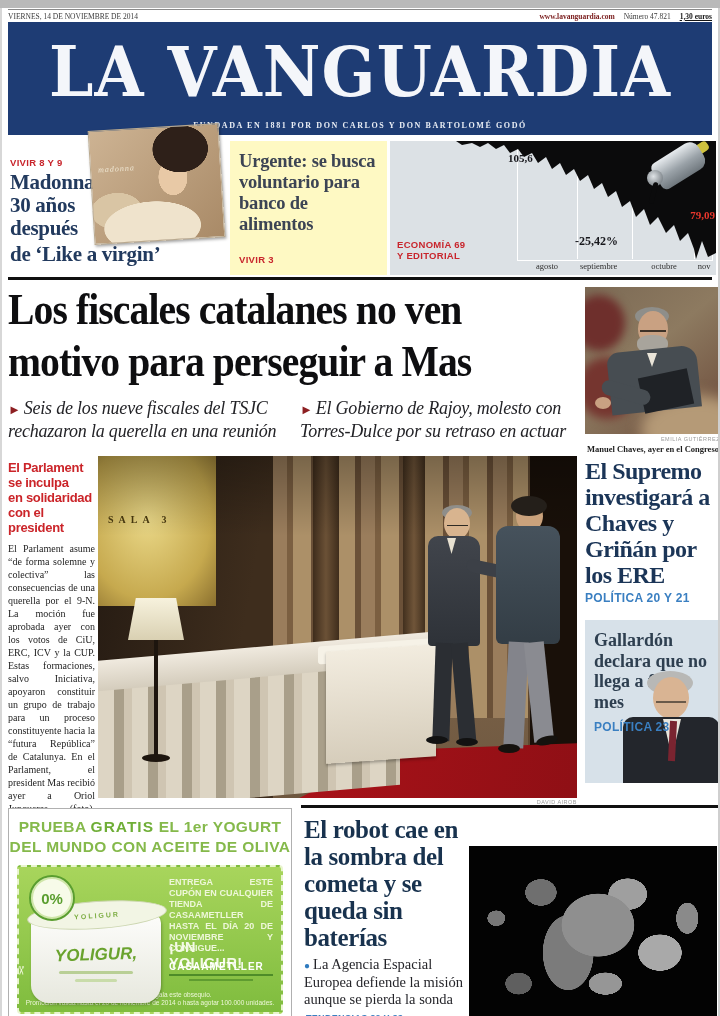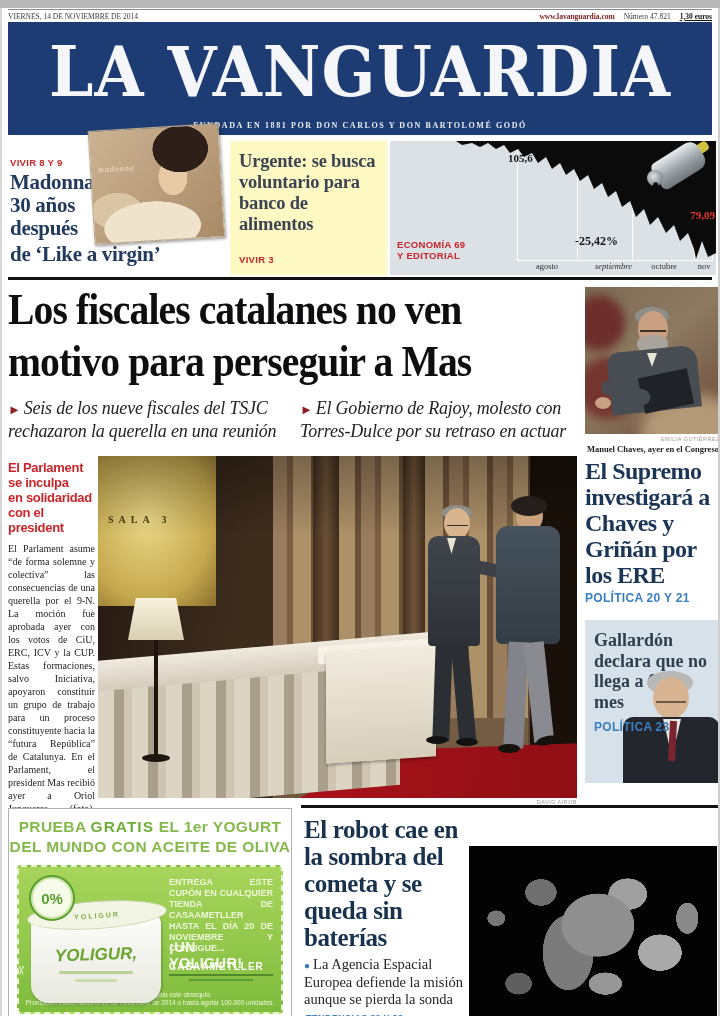--- a/index.html
+++ b/index.html
@@ -216,21 +216,21 @@
     <div class="gridline" style="left:304px;"></div>
     <svg class="oil-svg" viewBox="0 0 266 120" preserveAspectRatio="none">
       <polygon fill="#0b0b0c" points="6,0 266,0 266,112 258,116 252,100 246,118 244,108 238,92 230,100 224,84 216,92 208,76 200,84 194,68 186,76 180,60 172,66 166,50 158,56 152,42 144,48 138,34 130,40 124,28 116,34 110,22 102,28 96,16 88,22 82,12 74,16 68,8 60,12 54,4 46,8 38,2 30,6 22,2 12,4"></polygon>
     </svg>
     <div class="oil-tag tag-red pre">ECONOMÍA 69
 Y EDITORIAL</div>
     <div class="lbl-start">105,6</div>
     <div class="lbl-change">-25,42%</div>
     <div class="lbl-end">79,09</div>
     <div class="oil-months" style="left:128px;width:58px;text-align:center;">agosto</div>
-    <div class="oil-months" style="left:190px;width:52px;text-align:right;font-style:italic;">septiembre</div>
+    <div class="oil-months" style="left:190px;width:52px;text-align:left;">septiembre</div>
     <div class="oil-months" style="left:246px;width:56px;text-align:center;">octubre</div>
     <div class="oil-months" style="left:302px;width:24px;text-align:center;">nov</div>
     <div class="oil-can">
       <div class="can-band"></div>
       <div class="can-body"></div>
       <div class="can-cap"></div>
       <div class="can-drip"></div>
     </div>
   </div>
 

